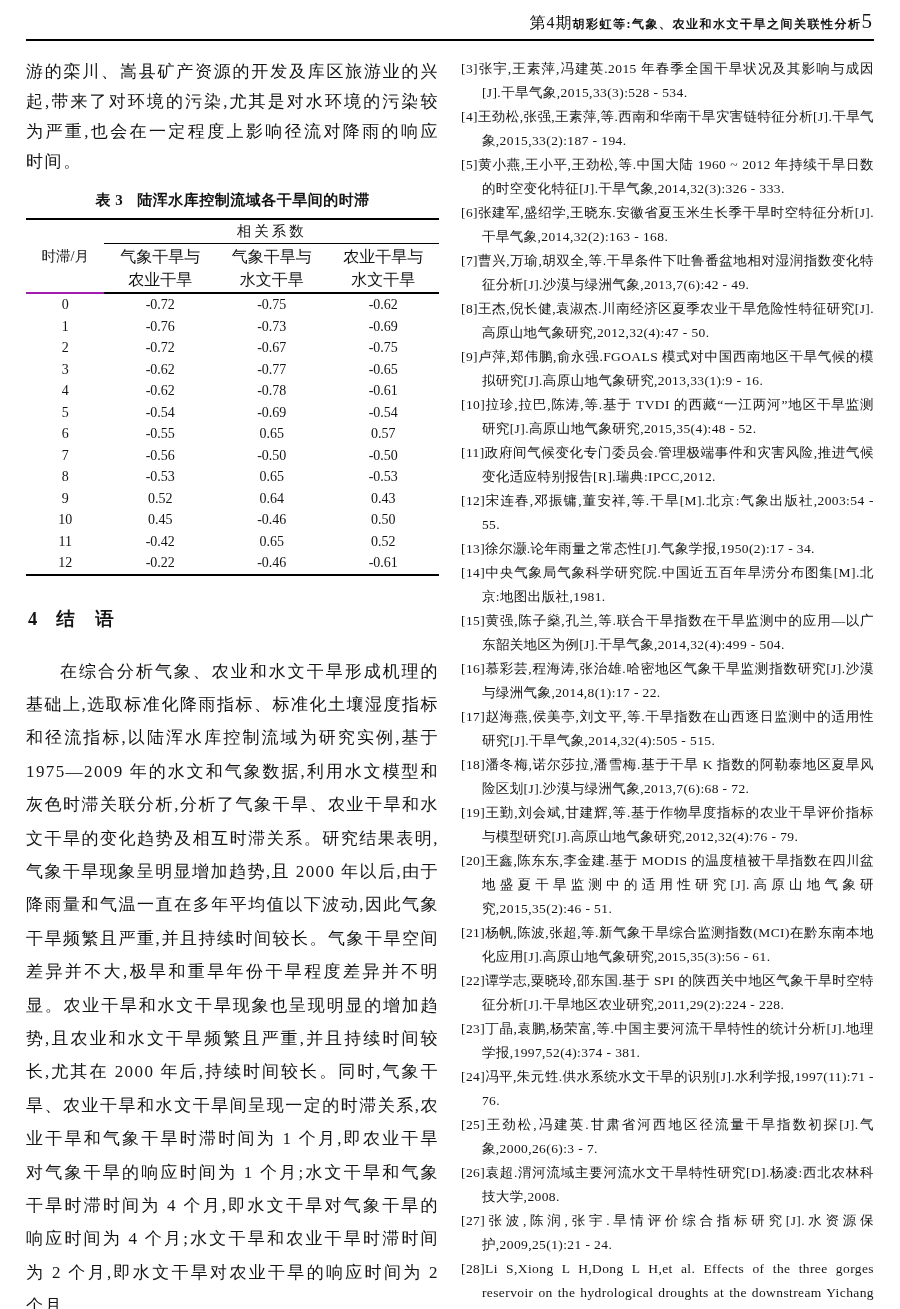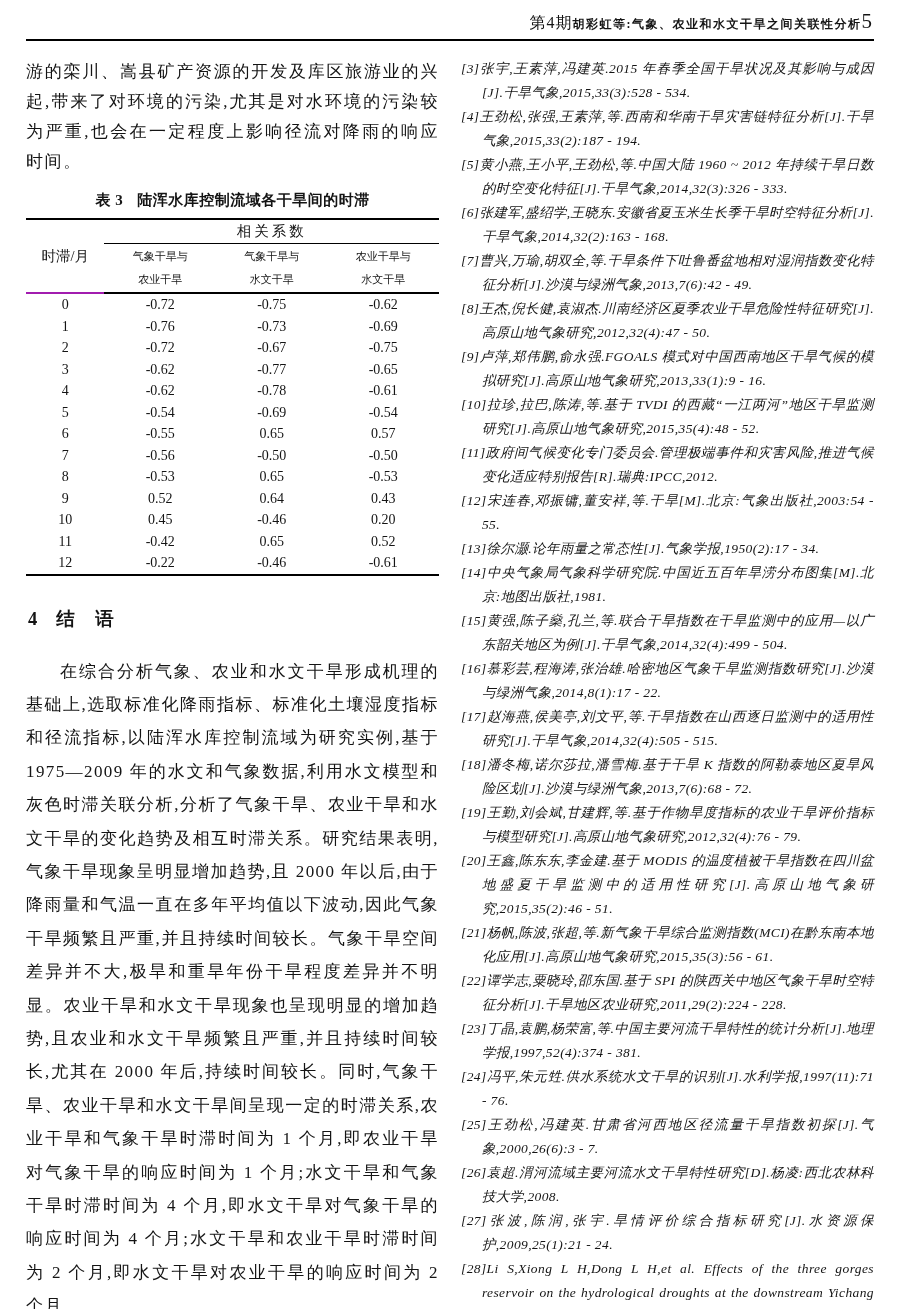--- a/index.html
+++ b/index.html
@@ -17,28 +17,28 @@
   .pageno{font-size:21px;}
   .columns{display:flex;gap:22px;margin:16px 26px 0 26px;}
   .col{flex:1;min-width:0;}
   .intro{font-size:17px;line-height:30px;text-align:justify;letter-spacing:1.6px;margin:0;}
   .table-caption{text-align:center;font-weight:bold;font-size:15px;margin:14px 0 8px 0;letter-spacing:0.5px;}
   .table-caption .cap-label{margin-right:14px;}
   table.lagtable{width:100%;border-collapse:collapse;border-top:2.5px solid #000;border-bottom:2.5px solid #000;}
   table.lagtable th,table.lagtable td{font-weight:normal;text-align:center;padding:0;}
   .group-th{height:23px;border-bottom:1px solid #000;font-size:14.5px;letter-spacing:3px;}
   .lag-th{border-bottom:2px solid #a21caf;font-size:14.5px;width:19%;}
-  tr.colhead th{height:48px;line-height:23px;border-bottom:2px solid #000;font-size:11px;width:27%;}
+  tr.colhead th{height:48px;line-height:23px;border-bottom:2px solid #000;font-size:16px;width:27%;}
   table.lagtable td{height:21.5px;line-height:21.5px;font-size:14px;}
   .section-heading{font-size:18.5px;font-weight:bold;margin:30px 0 24px 2px;letter-spacing:1px;}
   .section-heading .num{margin-right:18px;}
   .concl{font-size:17px;line-height:33.4px;text-align:justify;text-indent:2em;letter-spacing:1.4px;margin:0;}
   .ref{
     font-size:13px;line-height:23px;text-align:justify;
-    padding-left:1.55em;text-indent:-1.55em;letter-spacing:0.2px;font-style:italic;
+    padding-left:1.55em;text-indent:-1.55em;letter-spacing:0.2px;
   }
   .col-right .ref{font-size:13.5px;line-height:24px;letter-spacing:0.4px;}
 </style>
 </head>
 <body>
 
 <div class="page-header">
   <span class="issue">第4期</span>
   <span class="running-title">胡彩虹等:气象、农业和水文干旱之间关联性分析</span>
   <span class="pageno">5</span>
@@ -132,21 +132,21 @@
         <tr>
           <td>9</td>
           <td>0.52</td>
           <td>0.64</td>
           <td>0.43</td>
         </tr>
         <tr>
           <td>10</td>
           <td>0.45</td>
           <td>-0.46</td>
-          <td>0.20</td>
+          <td>0.50</td>
         </tr>
         <tr>
           <td>11</td>
           <td>-0.42</td>
           <td>0.65</td>
           <td>0.52</td>
         </tr>
         <tr>
           <td>12</td>
           <td>-0.22</td>

